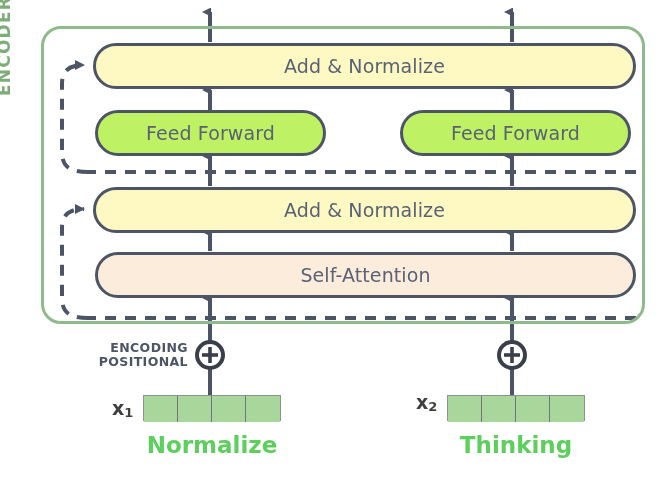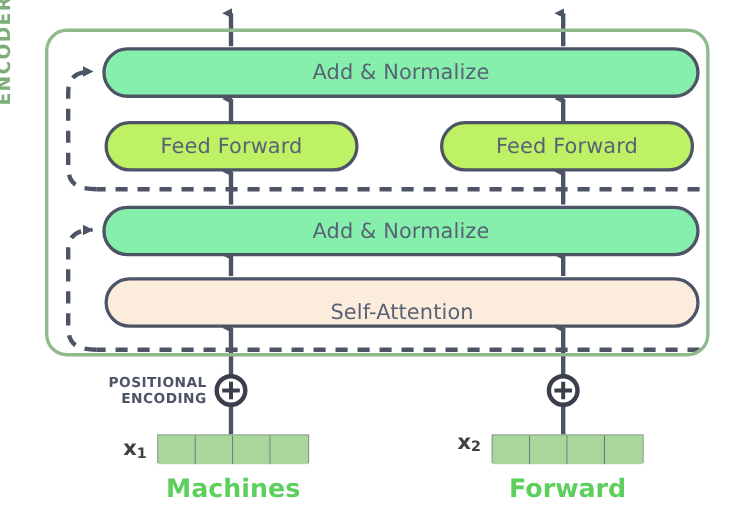--- a/index.html
+++ b/index.html
@@ -15,21 +15,21 @@
 
   
   .pill{
     border:3px solid #4c5466;
     border-radius:24px;
     display:flex;align-items:center;justify-content:center;
     color:#596274;
     font-size:19px;
     letter-spacing:.1px;
   }
-  .pill.addnorm{background:#86efac;}
+  .pill.addnorm{background:#fef9c3;}
   .pill.ffwd{background:#bef264;}
   .pill.selfatt{background:#fcecdc;}
 
   
   .encoder-box{
     position:absolute;
     left:41px;top:26px;width:604px;height:298px;
     border:3px solid #8fba8c;
     border-radius:20px;
     background:transparent;
@@ -192,44 +192,44 @@
   </div>
 
   <div class="node pill ffwd" style="left:400px;top:110px;width:231px;height:46px;">
     <span>Feed Forward</span>
   </div>
 
   <div class="node pill addnorm" style="left:93px;top:187px;width:543px;height:46px;">
     <span>Add &amp; Normalize</span>
   </div>
 
-  <div class="node pill selfatt" style="left:95px;top:252px;width:541px;height:46px;align-items:flex-end;">
+  <div class="node pill selfatt" style="left:95px;top:252px;width:541px;height:46px;">
     <span>Self-Attention</span>
   </div>
 
   <div class="pe-label" style="left:60px;top:341px;width:128px;">
+    <div>ENCODING</div>
     <div>POSITIONAL</div>
-    <div>ENCODING</div>
   </div>
 
   <div class="vec-label" style="left:112px;top:397px;">
     <span>x</span><span class="sub">1</span>
   </div>
   <div class="vector" style="left:143px;top:395px;width:138px;height:26px;">
     <div class="cell"></div>
     <div class="cell"></div>
     <div class="cell"></div>
     <div class="cell"></div>
   </div>
-  <div class="word" style="left:143px;top:432px;width:138px;">Machines</div>
+  <div class="word" style="left:143px;top:432px;width:138px;">Normalize</div>
 
   <div class="vec-label" style="left:416px;top:391px;">
     <span>x</span><span class="sub">2</span>
   </div>
   <div class="vector" style="left:447px;top:395px;width:138px;height:26px;">
     <div class="cell"></div>
     <div class="cell"></div>
     <div class="cell"></div>
     <div class="cell"></div>
   </div>
-  <div class="word" style="left:447px;top:432px;width:138px;">Forward</div>
+  <div class="word" style="left:447px;top:432px;width:138px;">Thinking</div>
 
 </div>
 
 </body></html>

